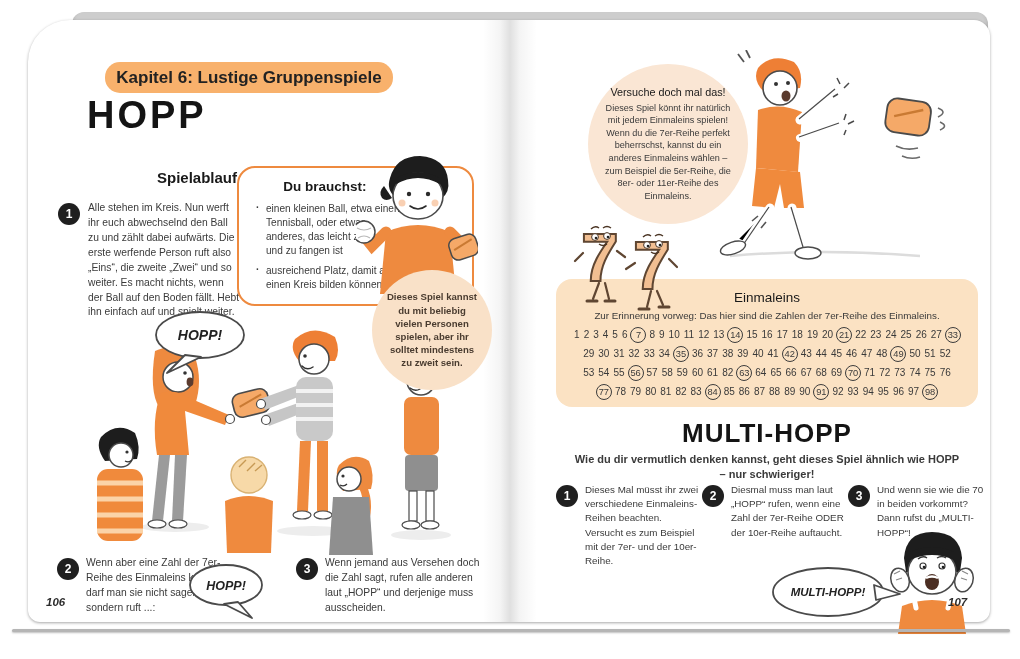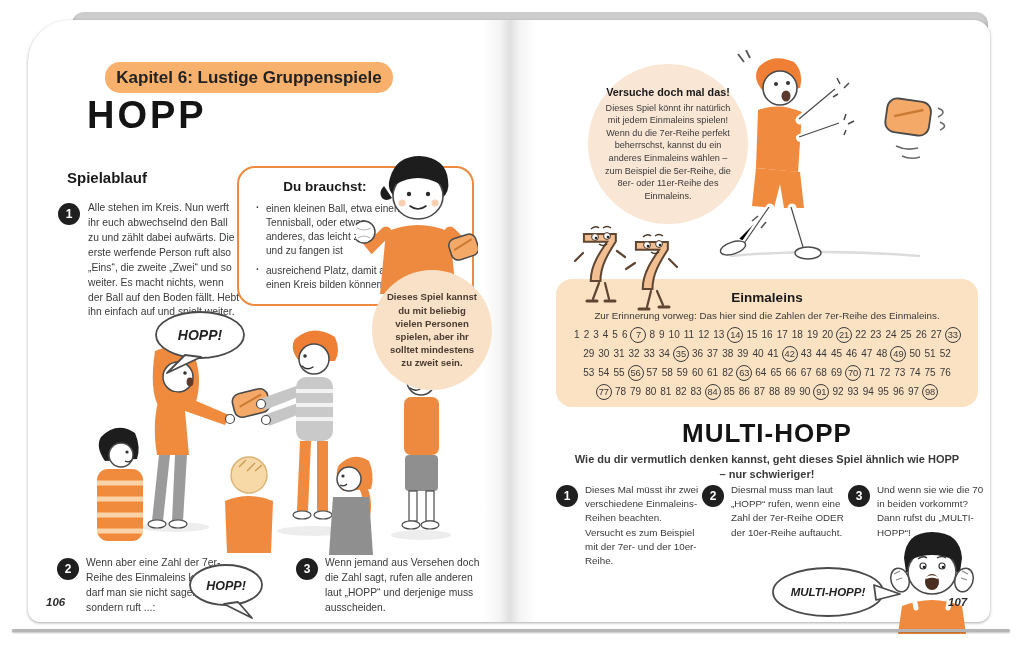--- a/index.html
+++ b/index.html
@@ -29,42 +29,42 @@
   .step-text{position:absolute;font-size:10.3px;line-height:1.45}
   .page-num{position:absolute;font-size:11.5px;font-weight:bold;font-style:italic;color:#2c2c2c}
 
   
   .chapter-badge{left:77px;top:42px;width:288px;height:31px;background:var(--badge-orange);
          border-radius:15px;display:flex;align-items:center;justify-content:center;
          font-size:17px;font-weight:bold;color:#222}
   .game-title{left:59px;top:74px;width:320px;text-align:left;font-size:38px;font-weight:800;
          letter-spacing:3px;color:#141414}
   .game-subtitle{left:35px;top:119px;width:370px;text-align:center;font-size:10.4px;font-weight:bold}
-  .spielablauf-heading{left:39px;top:149px;width:170px;text-align:left;font-size:15px;font-weight:800;color:#191919}
+  .spielablauf-heading{left:39px;top:149px;width:170px;text-align:right;font-size:15px;font-weight:800;color:#191919}
   .dubrauchst-box{left:209px;top:146px;width:237px;height:140px;border:2px solid var(--outline-orange);
          border-radius:18px;background:#fff}
   .dubrauchst-heading{position:absolute;left:18px;top:11px;width:136px;text-align:center;
          font-size:13.5px;font-weight:800;color:#191919}
   .dubrauchst-list{position:absolute;left:16px;top:34px;width:150px;font-size:10.1px;line-height:1.4}
   .dubrauchst-item{position:relative;padding-left:11px;margin-bottom:5px}
   .dubrauchst-item::before{content:"·";position:absolute;left:1px;top:-1px;font-weight:bold}
   .hint-bubble{left:344px;top:250px;width:120px;height:120px;border-radius:50%;background:var(--bubble-peach);
          display:flex;align-items:center;justify-content:center;text-align:center;
          font-size:9.6px;font-weight:bold;line-height:1.38;padding:14px 12px;z-index:6;color:#4a3c30}
   .boy-box-svg{position:absolute;right:-6px;top:-16px;width:122px;height:152px;z-index:2}
 
   
   .tip-bubble{left:560px;top:44px;width:160px;height:160px;border-radius:50%;background:#FAE6D4;
          display:flex;flex-direction:column;align-items:center;justify-content:center;text-align:center;
          padding:14px 12px;z-index:2}
-  .tip-heading{font-size:10.8px;font-weight:700;margin-bottom:4px;color:#191919}
+  .tip-heading{font-size:10.8px;font-weight:400;margin-bottom:4px;color:#191919}
   .tip-text{font-size:9.1px;line-height:1.38;font-weight:500}
   .einmaleins-box{left:528px;top:259px;width:422px;height:128px;background:var(--box-peach);border-radius:16px}
   .einmaleins-heading{position:absolute;left:0;top:11px;width:100%;text-align:center;
-         font-size:13.5px;font-weight:700;color:#191919}
+         font-size:13.5px;font-weight:400;color:#191919}
   .einmaleins-subtext{position:absolute;left:0;top:31px;width:100%;text-align:center;font-size:9.8px}
   .einmaleins-grid{position:absolute;left:4px;top:46px;width:414px}
   .num-row{display:flex;justify-content:center;align-items:center;height:19px;font-size:10px}
   .num{margin:0 2px}
   .num.circled{width:16px;height:16px;margin:0 1px;border:1.3px solid #3c3c3c;border-radius:50%;
          display:flex;align-items:center;justify-content:center;font-size:9.3px}
   .multihopp-title{left:528px;top:398px;width:422px;text-align:center;font-size:26px;font-weight:800;
          letter-spacing:1px;color:#141414}
   .multihopp-subtitle{left:545px;top:432px;width:388px;text-align:center;font-size:11px;font-weight:bold;line-height:1.35}
   .rp-step-text{width:116px;font-size:9.8px}

